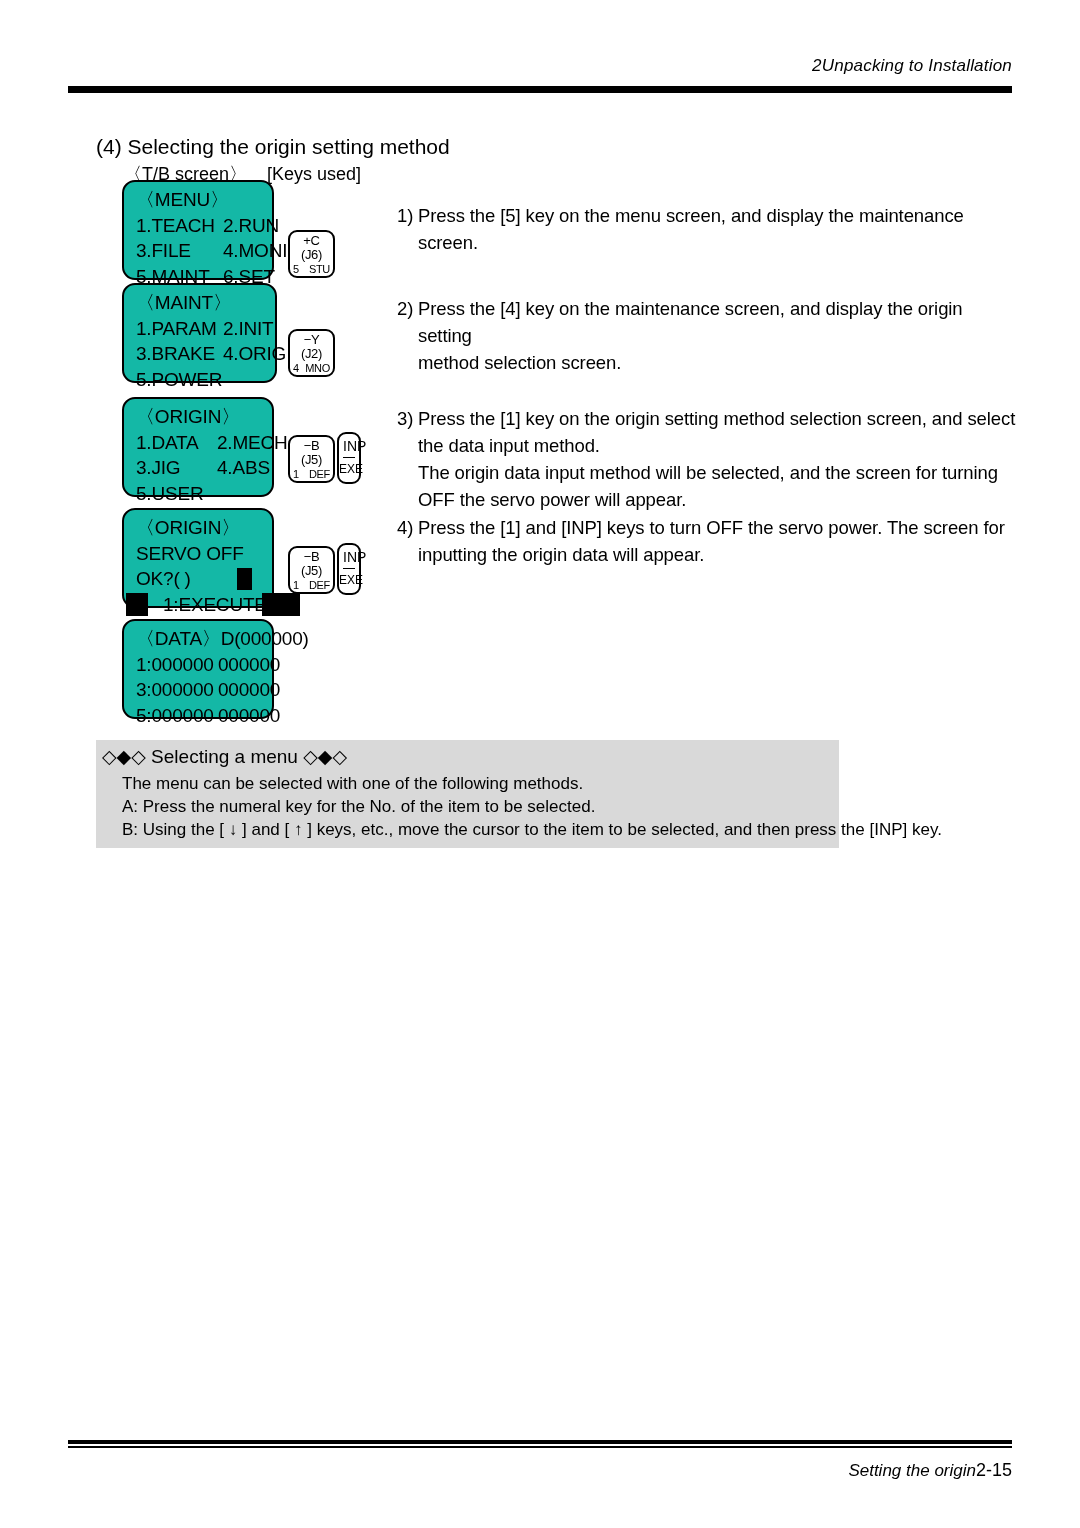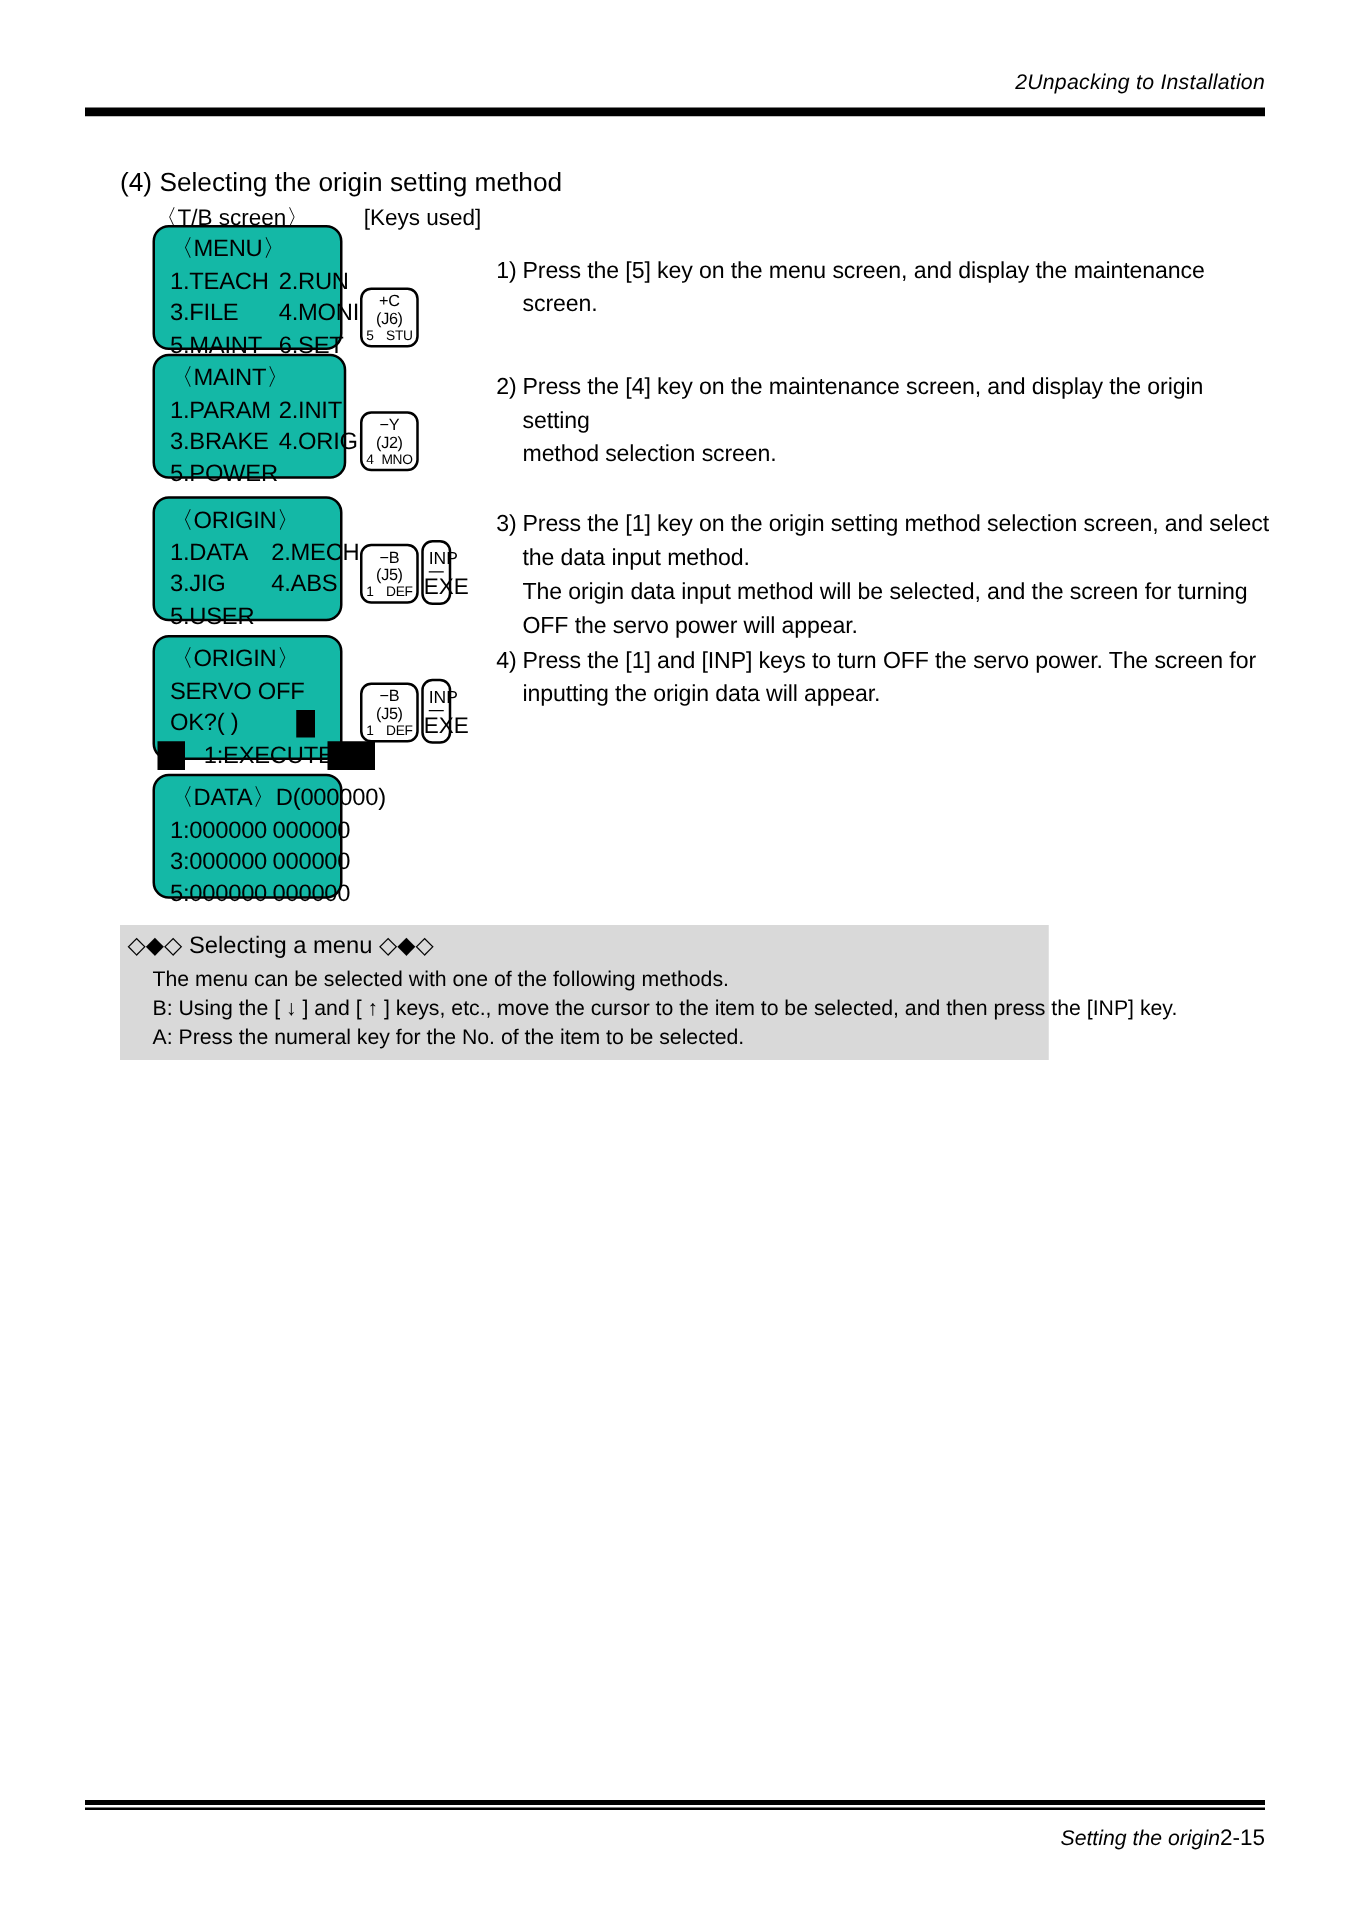--- a/index.html
+++ b/index.html
@@ -51,21 +51,21 @@
     font-size: 21px;
     white-space: nowrap;
   }
   #col-labels {
     position: absolute;
     left: 124px;
     top: 162px;
     font-size: 18px;
     white-space: nowrap;
   }
-  #col-labels .lbl-keys { margin-left: 44px; }
+  #col-labels .lbl-keys { margin-left: 20px; }
 
   
   .tb-screen {
     position: absolute;
     box-sizing: border-box;
     border: 2.5px solid #000000;
     border-radius: 13px;
     background: #14b8a6;
     padding: 5px 0 0 12px;
     font-size: 19px;
@@ -129,21 +129,21 @@
     height: 52px;
     text-align: center;
   }
   .keycap-inp .ki-top {
     font-size: 14px;
     line-height: 22px;
     border-bottom: 1.8px solid #000000;
     margin: 1px 4px 0 4px;
   }
   .keycap-inp .ki-bot {
-    font-size: 18px;
+    font-size: 12px;
     line-height: 23px;
   }
 
   #key-1 { left: 288px; top: 230px; }
   #key-2 { left: 288px; top: 329px; }
   #key-3 { left: 288px; top: 435px; }
   #key-3b{ left: 337px; top: 432px; }
   #key-4 { left: 288px; top: 546px; }
   #key-4b{ left: 337px; top: 543px; }
 
@@ -395,22 +395,22 @@
   <span class="step-text">
     <span>Press the [1] and [INP] keys to turn OFF the servo power. The screen for</span><br>
     <span>inputting the origin data will appear.</span>
   </span>
 </div>
 
 <div id="note-box">
   <div id="note-title">◇◆◇ Selecting a menu ◇◆◇</div>
   <div id="note-lines">
     <div>The menu can be selected with one of the following methods.</div>
+    <div>A: Press the numeral key for the No. of the item to be selected.</div>
     <div>B: Using the [ ↓ ] and [ ↑ ] keys, etc., move the cursor to the item to be selected, and then press the [INP] key.</div>
-    <div>A: Press the numeral key for the No. of the item to be selected.</div>
   </div>
 </div>
 
 <div id="footer-rule-thick"></div>
 <div id="footer-rule-thin"></div>
 <div id="footer-text">
   <span>Setting the origin</span><span class="page-no">2-15</span>
 </div>
 
 </body></html>

